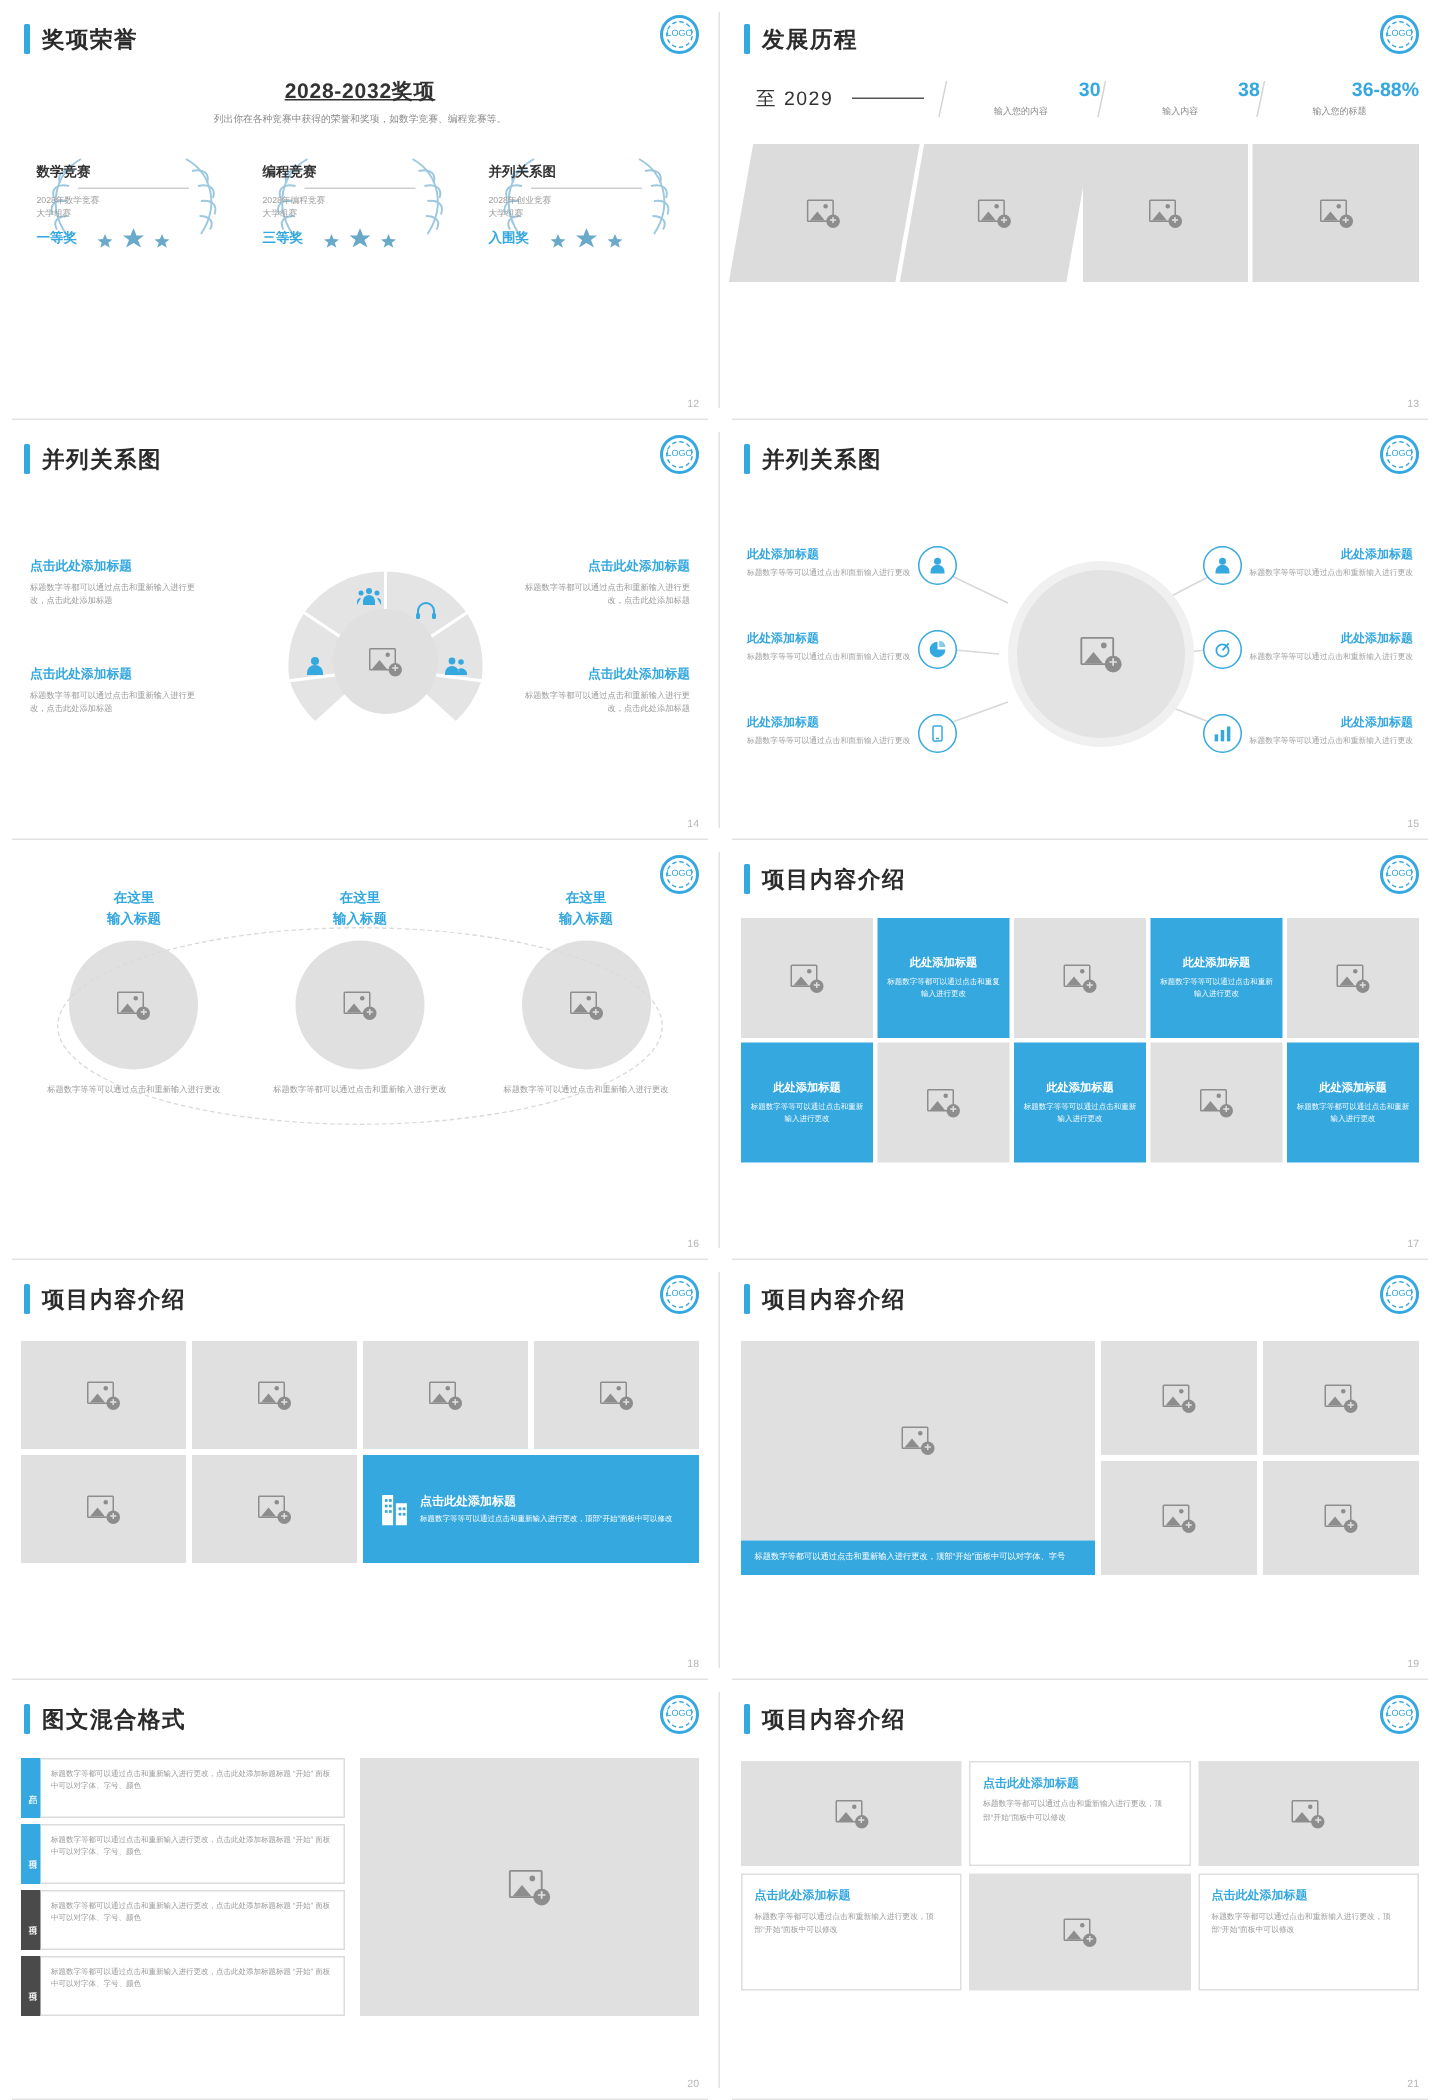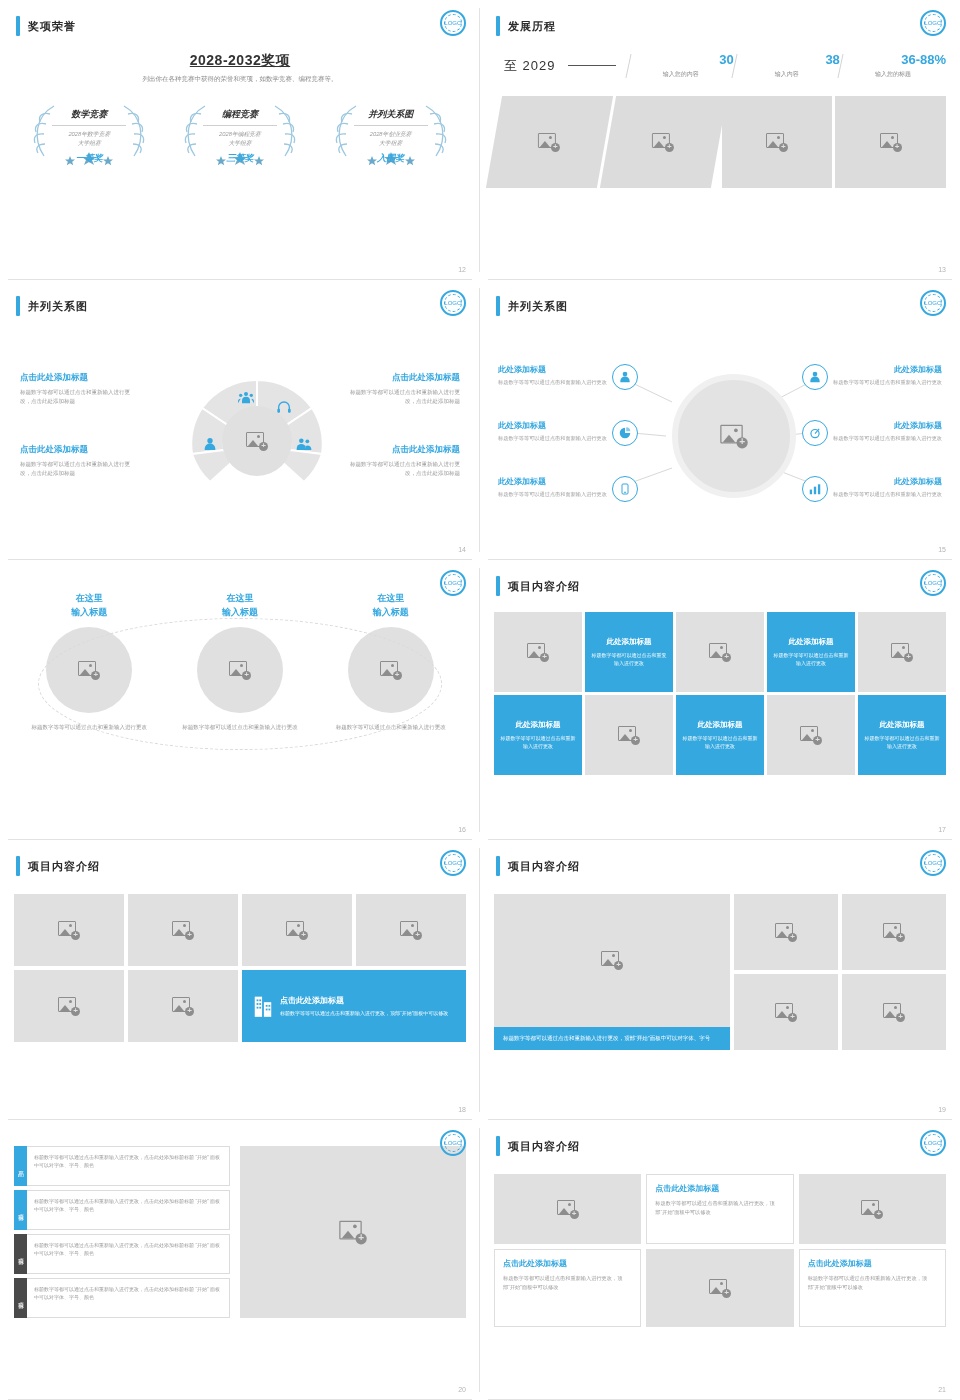--- a/index.html
+++ b/index.html
@@ -40,21 +40,21 @@
 
   
   .s-head {
     display: flex; align-items: center;
     margin: 6px 0 0 2px;
   }
   .accent-bar {
     width: 4px; height: 20px; background: #35a8e0; margin-right: 8px; border-radius: 1px;
   }
   .s-title {
-    font-size: 11px; font-weight: bold; color: #2b2b2b; letter-spacing: 1px;
+    font-size: 15px; font-weight: bold; color: #2b2b2b; letter-spacing: 1px;
   }
   .badge {
     position: absolute; top: 10px; right: 14px;
     width: 26px; height: 26px; border-radius: 50%;
     border: 2px solid #35a8e0;
     display: flex; align-items: center; justify-content: center;
   }
   .badge .inner {
     width: 18px; height: 18px; border-radius: 50%;
     border: 1px dashed #35a8e0;
@@ -90,21 +90,21 @@
     position: absolute; right: 0; bottom: 0; width: 9px; height: 9px;
     border-radius: 50%; background: #8d8d8d; color: #e0e0e0;
     font-size: 8px; line-height: 8px; text-align: center; font-weight: bold;
   }
   .ph-ico.lg { transform: scale(1.25); }
 
   
   .aw-title { text-align: center; font-size: 14px; font-weight: bold; color: #333; margin-top: 16px; letter-spacing: .5px; text-decoration: underline;}
   .aw-sub { text-align: center; font-size: 6.5px; color: #8a8a8a; margin-top: 5px; }
   .aw-row { display: flex; justify-content: space-around; margin-top: 14px; }
-  .aw-item { width: 130px; position: relative; text-align: center; font-style: italic; }
+  .aw-item { width: 130px; position: relative; text-align: left; }
   .aw-name { font-size: 9px; font-weight: bold; color: #333; }
   .aw-line { width: 74px; height: 1px; background: #cfcfcf; margin: 4px auto; }
   .aw-desc { font-size: 5.8px; color: #9a9a9a; line-height: 1.5; }
   .aw-rank { font-size: 9px; font-weight: bold; color: #35a8e0; margin-top: 5px; }
   .laurel { position: absolute; top: 2px; left: 0; width: 130px; height: 68px; pointer-events:none;}
   .laurel svg { width: 130px; height: 68px; }
 
   
   .tl-row { display: flex; align-items: center; margin: 16px 0 17px 10px; }
   .tl-year { font-size: 13px; color: #333; letter-spacing: 1px; }
@@ -820,20 +820,24 @@
             <div class="mount"></div>
             <div class="sun"></div>
             <div class="plus">+</div>
           </div>
         </div>
     </div>
     <div class="pg">19</div>
   </div>
 
   <div class="slide col-left">
+    <div class="s-head">
+      <div class="accent-bar"></div>
+      <div class="s-title">图文混合格式</div>
+    </div>
     <div class="badge">
         <div class="inner">LOGO</div>
       </div>
 
     <div class="s20-wrap">
       <div class="s20-list">
         <div class="s20-row">
           <div class="s20-tab" style="background:#35a8e0">产品</div>
           <div class="s20-txt">标题数字等都可以通过点击和重新输入进行更改，点击此处添加标题标题 “开始” 面板中可以对字体、字号、颜色</div>
         </div>

